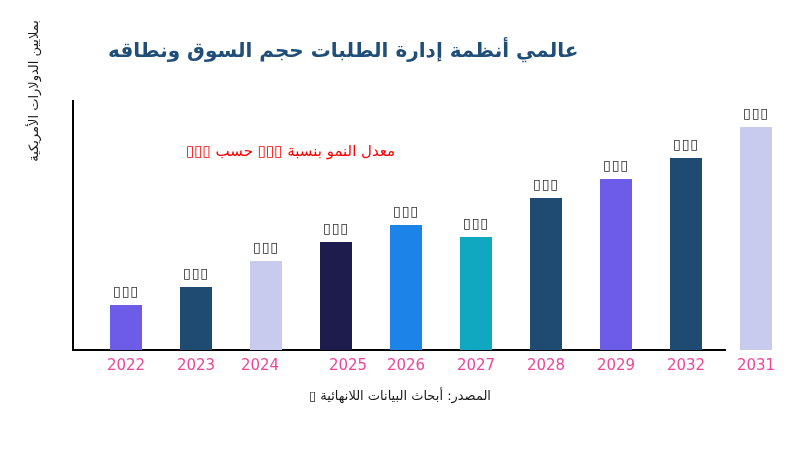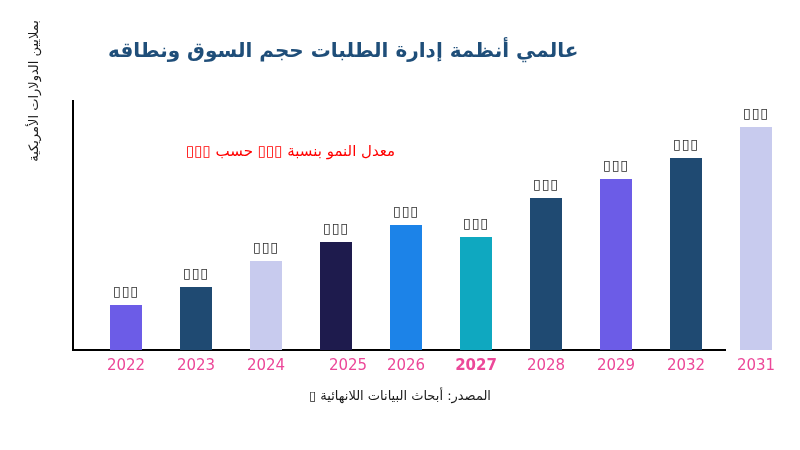--- a/index.html
+++ b/index.html
@@ -194,21 +194,21 @@
         <div class="bar-value" style="bottom: 229px;">▯▯▯</div>
       </div>
     </div>
 
   <div id="growth-annotation">معدل النمو بنسبة ▯▯▯ حسب ▯▯▯</div>
 
   <div id="source-note">المصدر: أبحاث البيانات اللانهائية ▯</div>
 
 <div class="x-tick" style="left: 94px;">2022</div>
     <div class="x-tick" style="left: 164px;">2023</div>
-    <div class="x-tick" style="left: 234px;">2024</div>
+    <div class="x-tick" style="left: 228px;">2024</div>
     <div class="x-tick" style="left: 316px;">2025</div>
     <div class="x-tick" style="left: 374px;">2026</div>
-    <div class="x-tick" style="left: 444px; font-weight: bold;">2027</div>
+    <div class="x-tick" style="left: 444px;">2027</div>
     <div class="x-tick" style="left: 514px;">2028</div>
     <div class="x-tick" style="left: 584px;">2029</div>
     <div class="x-tick" style="left: 654px;">2032</div>
     <div class="x-tick" style="left: 724px;">2031</div>
   </div>
 
 </body></html>

